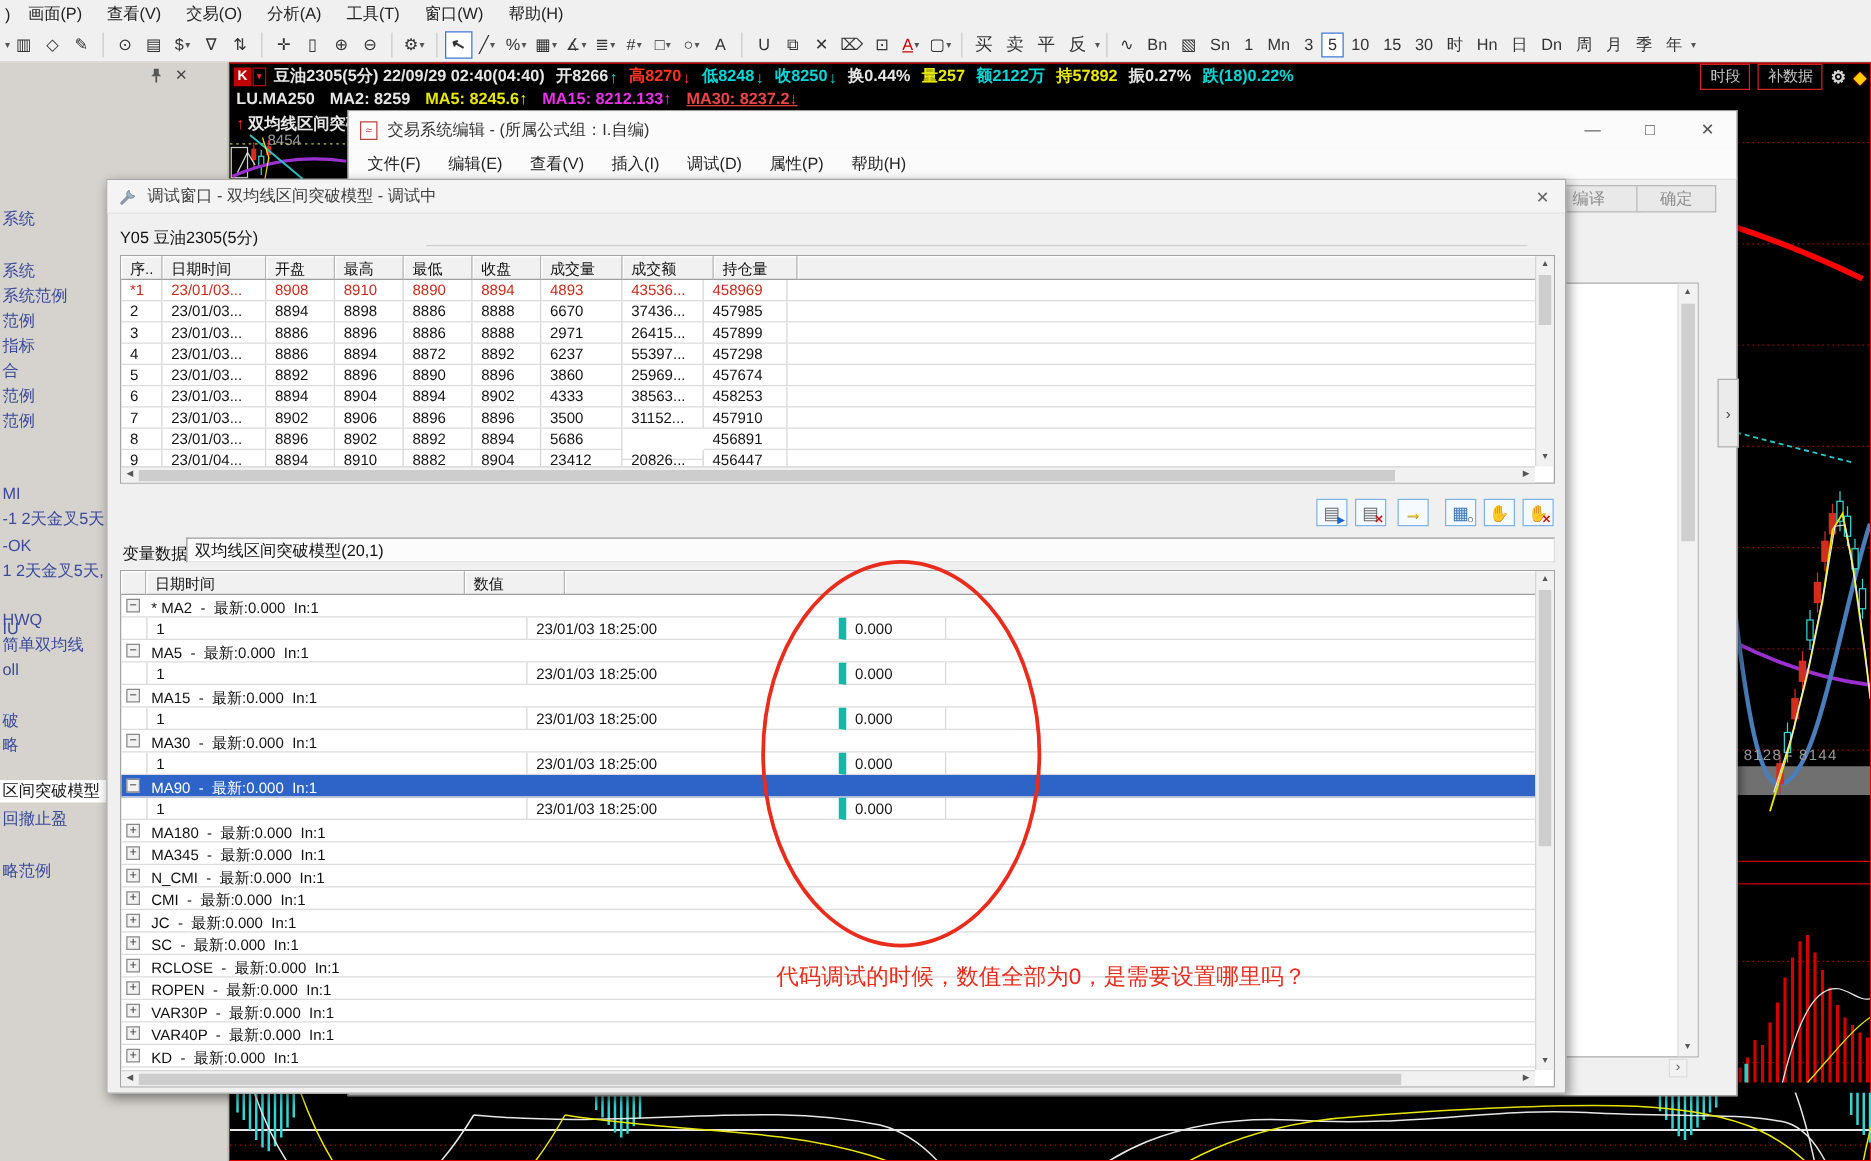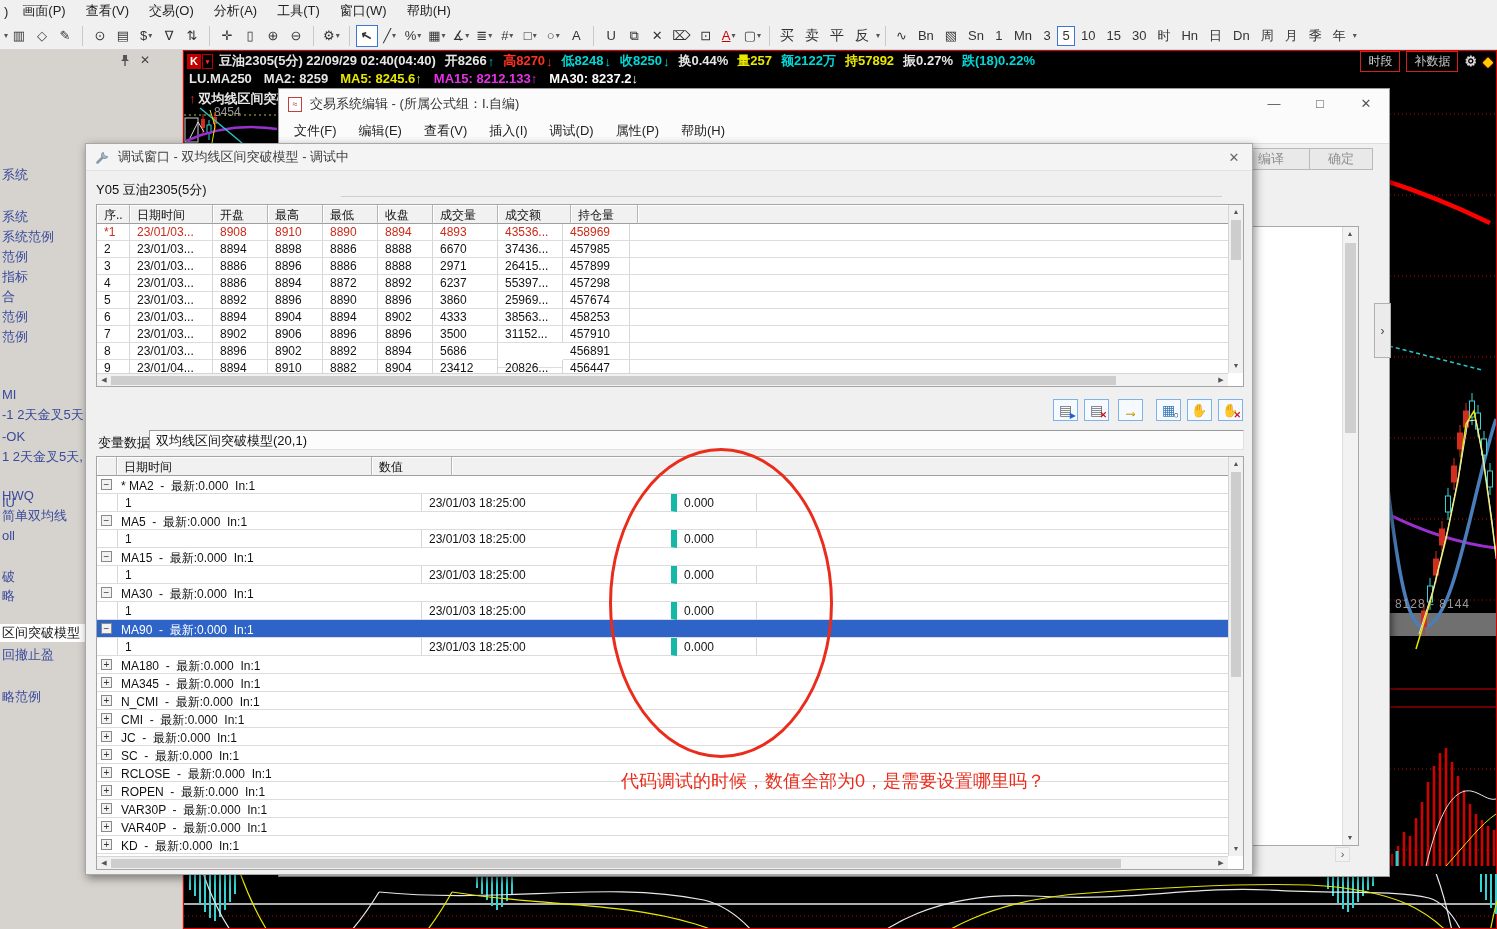--- a/index.html
+++ b/index.html
@@ -353,21 +353,21 @@
           </div>
         <span class="gear-ic">⚙</span>
         <span class="alert-ic">◆</span>
       </div>
     </div>
     <div class="qline2">
         <span style="color: rgb(230, 230, 230);">LU.MA250</span>
         <span style="color: rgb(230, 230, 230);">MA2: 8259</span>
         <span style="color: rgb(232, 232, 0);">MA5: 8245.6↑</span>
         <span style="color: rgb(234, 48, 234);">MA15: 8212.133↑</span>
-        <span style="color: #ffffff;">MA30: 8237.2↓</span>
+        <span style="color: #ef4444; text-decoration: underline;">MA30: 8237.2↓</span>
       </div>
     <div class="qline3">
       <span class="uparr">↑</span><span>双均线区间突破模型(</span>
     </div>
     <div class="pricelabel">8454</div>
 
     <svg id="ministrip" width="95" height="38">
       <line x1="0" y1="9" x2="95" y2="9" stroke="#b9b94a" stroke-dasharray="2 3"></line>
       <rect x="1" y="12" width="13" height="24" fill="none" stroke="#cfcfcf"></rect>
       <line x1="19" y1="8" x2="19" y2="28" stroke="#d22e1e"></line>

